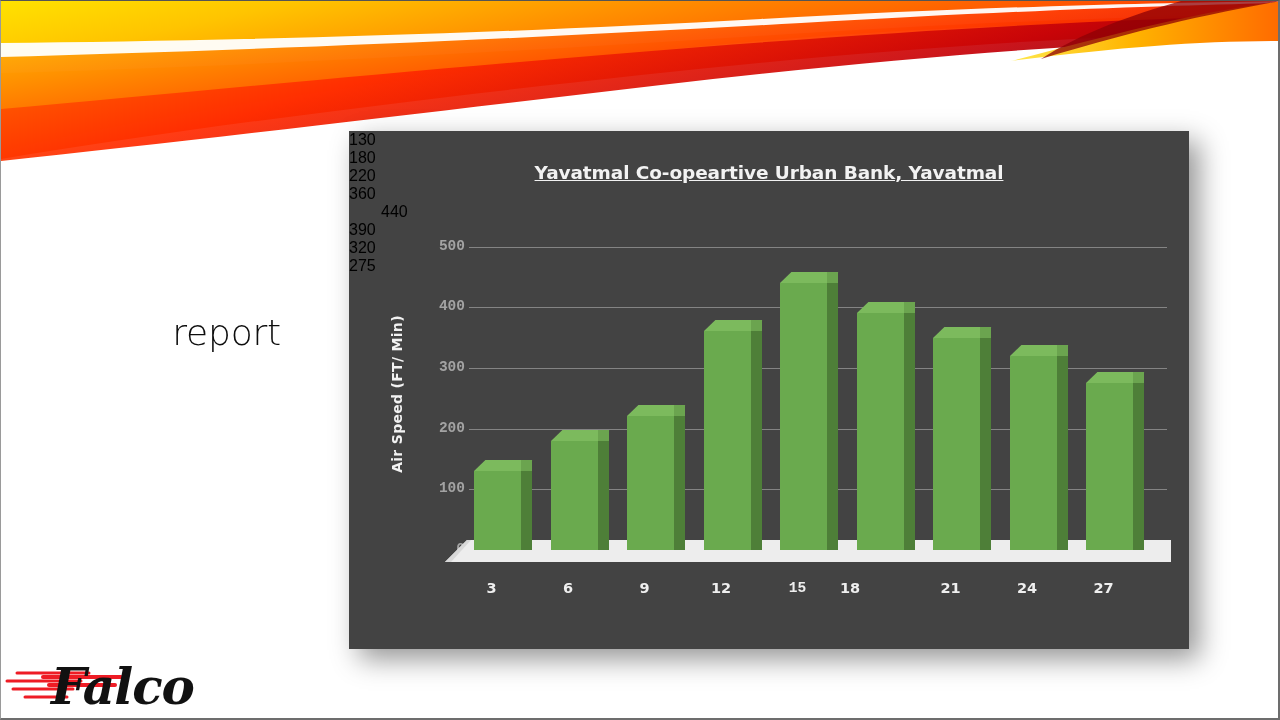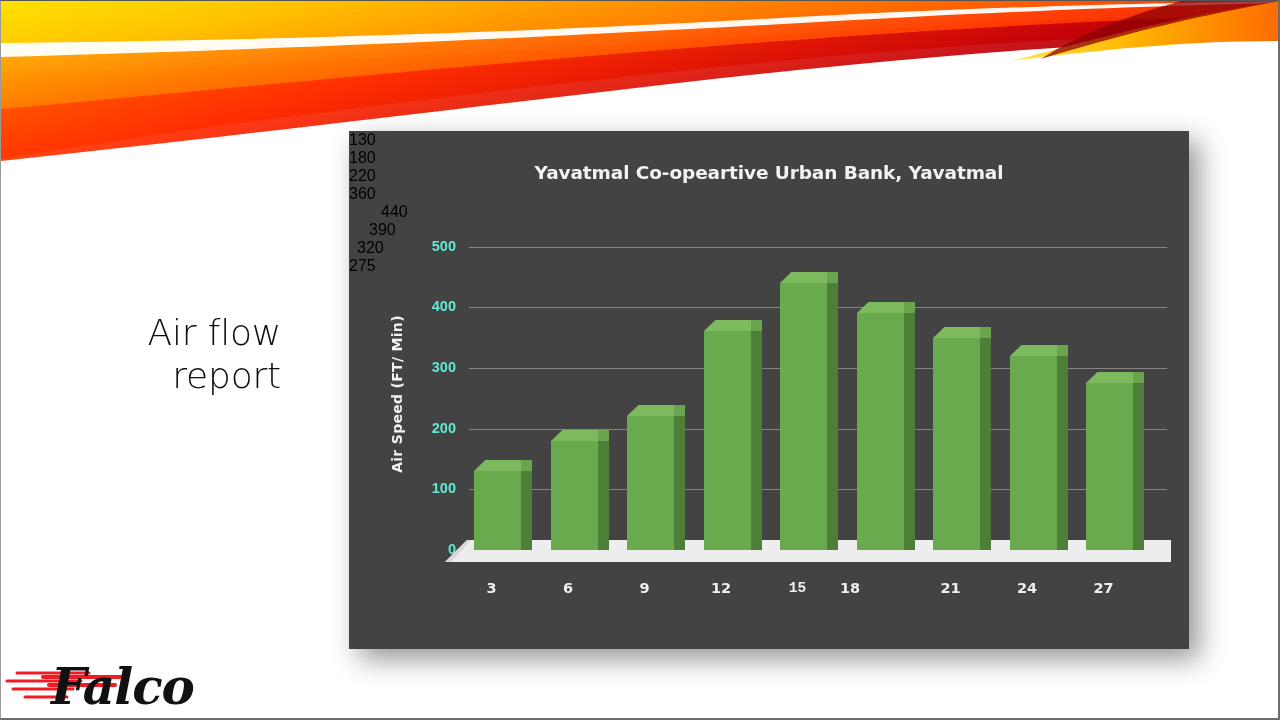--- a/index.html
+++ b/index.html
@@ -52,32 +52,32 @@
     position:absolute;left:348px;top:130px;width:840px;height:518px;
     background:#434343;overflow:hidden;
   }
   #chart-title{
     position:absolute;left:0;top:25px;width:840px;
     text-align:center;color:#f2f2f2;
     font-size:18.5px;font-weight:bold;line-height:33px;
     letter-spacing:-0.1px;
     font-family:"DejaVu Sans",sans-serif;
   }
-  #chart-title .l2{display:block;}
+  #chart-title .l2{display:block;text-decoration:underline;}
 
   .plot{position:absolute;left:0;top:0;width:840px;height:518px;}
 
   .gridline{
     position:absolute;left:120px;width:698px;height:1px;
     background:#8f8f8f;opacity:.85;
   }
   .ytick{
-    position:absolute;left:45px;width:62px;text-align:right;
-    color:#5eead4;font-size:14.5px;font-weight:bold;
-    font-family:Liberation Sans, sans-serif;
+    position:absolute;left:54px;width:62px;text-align:right;
+    color:#a3a3a3;font-size:14.5px;font-weight:bold;
+    font-family:Liberation Mono, monospace;
     transform:translateY(-9px);
   }
   #ylabel{
     position:absolute;left:-62px;top:255px;width:220px;text-align:center;
     transform:rotate(-90deg);
     color:#f2f2f2;font-size:14px;font-weight:bold;
     font-family:"DejaVu Sans",sans-serif;
     letter-spacing:.3px;
   }
   #xlabel{
@@ -153,21 +153,20 @@
       <path d="M0,108 C180,92 420,68 700,46 C930,28 1120,18 1280,14 L1280,36 C1110,40 900,56 660,84 C430,111 190,140 0,160 Z" fill="url(#g3)" opacity=".92"></path>
 
       <path d="M1280,0 L1280,40 C1200,40 1120,46 1010,60 C1110,34 1190,12 1280,0 Z" fill="url(#g4)"></path>
       <path d="M1180,0 L1280,0 C1190,16 1120,34 1040,58 C1080,32 1130,14 1180,0 Z" fill="#8e0006" opacity=".75"></path>
 
       <path d="M0,150 C200,116 420,88 700,62 C960,38 1140,26 1280,22 L1280,165 L0,165 Z" fill="#ffffff" opacity=".0"></path>
     </svg>
   </div>
 
   <div id="caption">
-    <div>Air flow</div>
     <div>report</div>
   </div>
 
   <div id="chart-shadow"></div>
   <div id="chart">
 
     <div id="chart-title">
       <span class="l2">Yavatmal Co-opeartive Urban Bank, Yavatmal</span>
     </div>
 
@@ -226,36 +225,36 @@
           <div class="front" style="height: 267px;"></div>
         </div>
         <div class="val" style="left: 434px; top: 161px; padding-left: 32px;">440</div>
         <div class="xtick" style="left: 408.5px; font-family: Liberation Mono, monospace;">15</div>
         <div class="bar" style="left: 507.5px; top: 171px; width: 58px; height: 248px;">
           <div class="top"></div>
           <div class="side-top"></div>
           <div class="side" style="height: 237px;"></div>
           <div class="front" style="height: 237px;"></div>
         </div>
-        <div class="val" style="left: 510.5px; top: 191px; padding-left: 20px;">390</div>
+        <div class="val" style="left: 510.5px; top: 191px;">390</div>
         <div class="xtick" style="left: 461px; text-align: center;">18</div>
         <div class="bar" style="left: 584px; top: 196px; width: 58px; height: 223px;">
           <div class="top"></div>
           <div class="side-top"></div>
           <div class="side" style="height: 212px;"></div>
           <div class="front" style="height: 212px;"></div>
         </div>
         <div class="xtick" style="left: 561.5px;">21</div>
         <div class="bar" style="left: 660.5px; top: 214px; width: 58px; height: 205px;">
           <div class="top"></div>
           <div class="side-top"></div>
           <div class="side" style="height: 194px;"></div>
           <div class="front" style="height: 194px;"></div>
         </div>
-        <div class="val" style="left: 663.5px; top: 234px; margin-left: 8px;">320</div>
+        <div class="val" style="left: 663.5px; top: 234px;">320</div>
         <div class="xtick" style="left: 638px;">24</div>
         <div class="bar" style="left: 737px; top: 241px; width: 58px; height: 178px;">
           <div class="top"></div>
           <div class="side-top"></div>
           <div class="side" style="height: 167px;"></div>
           <div class="front" style="height: 167px;"></div>
         </div>
         <div class="val" style="left: 740px; top: 261px;">275</div>
         <div class="xtick" style="left: 714.5px;">27</div>
       </div>

